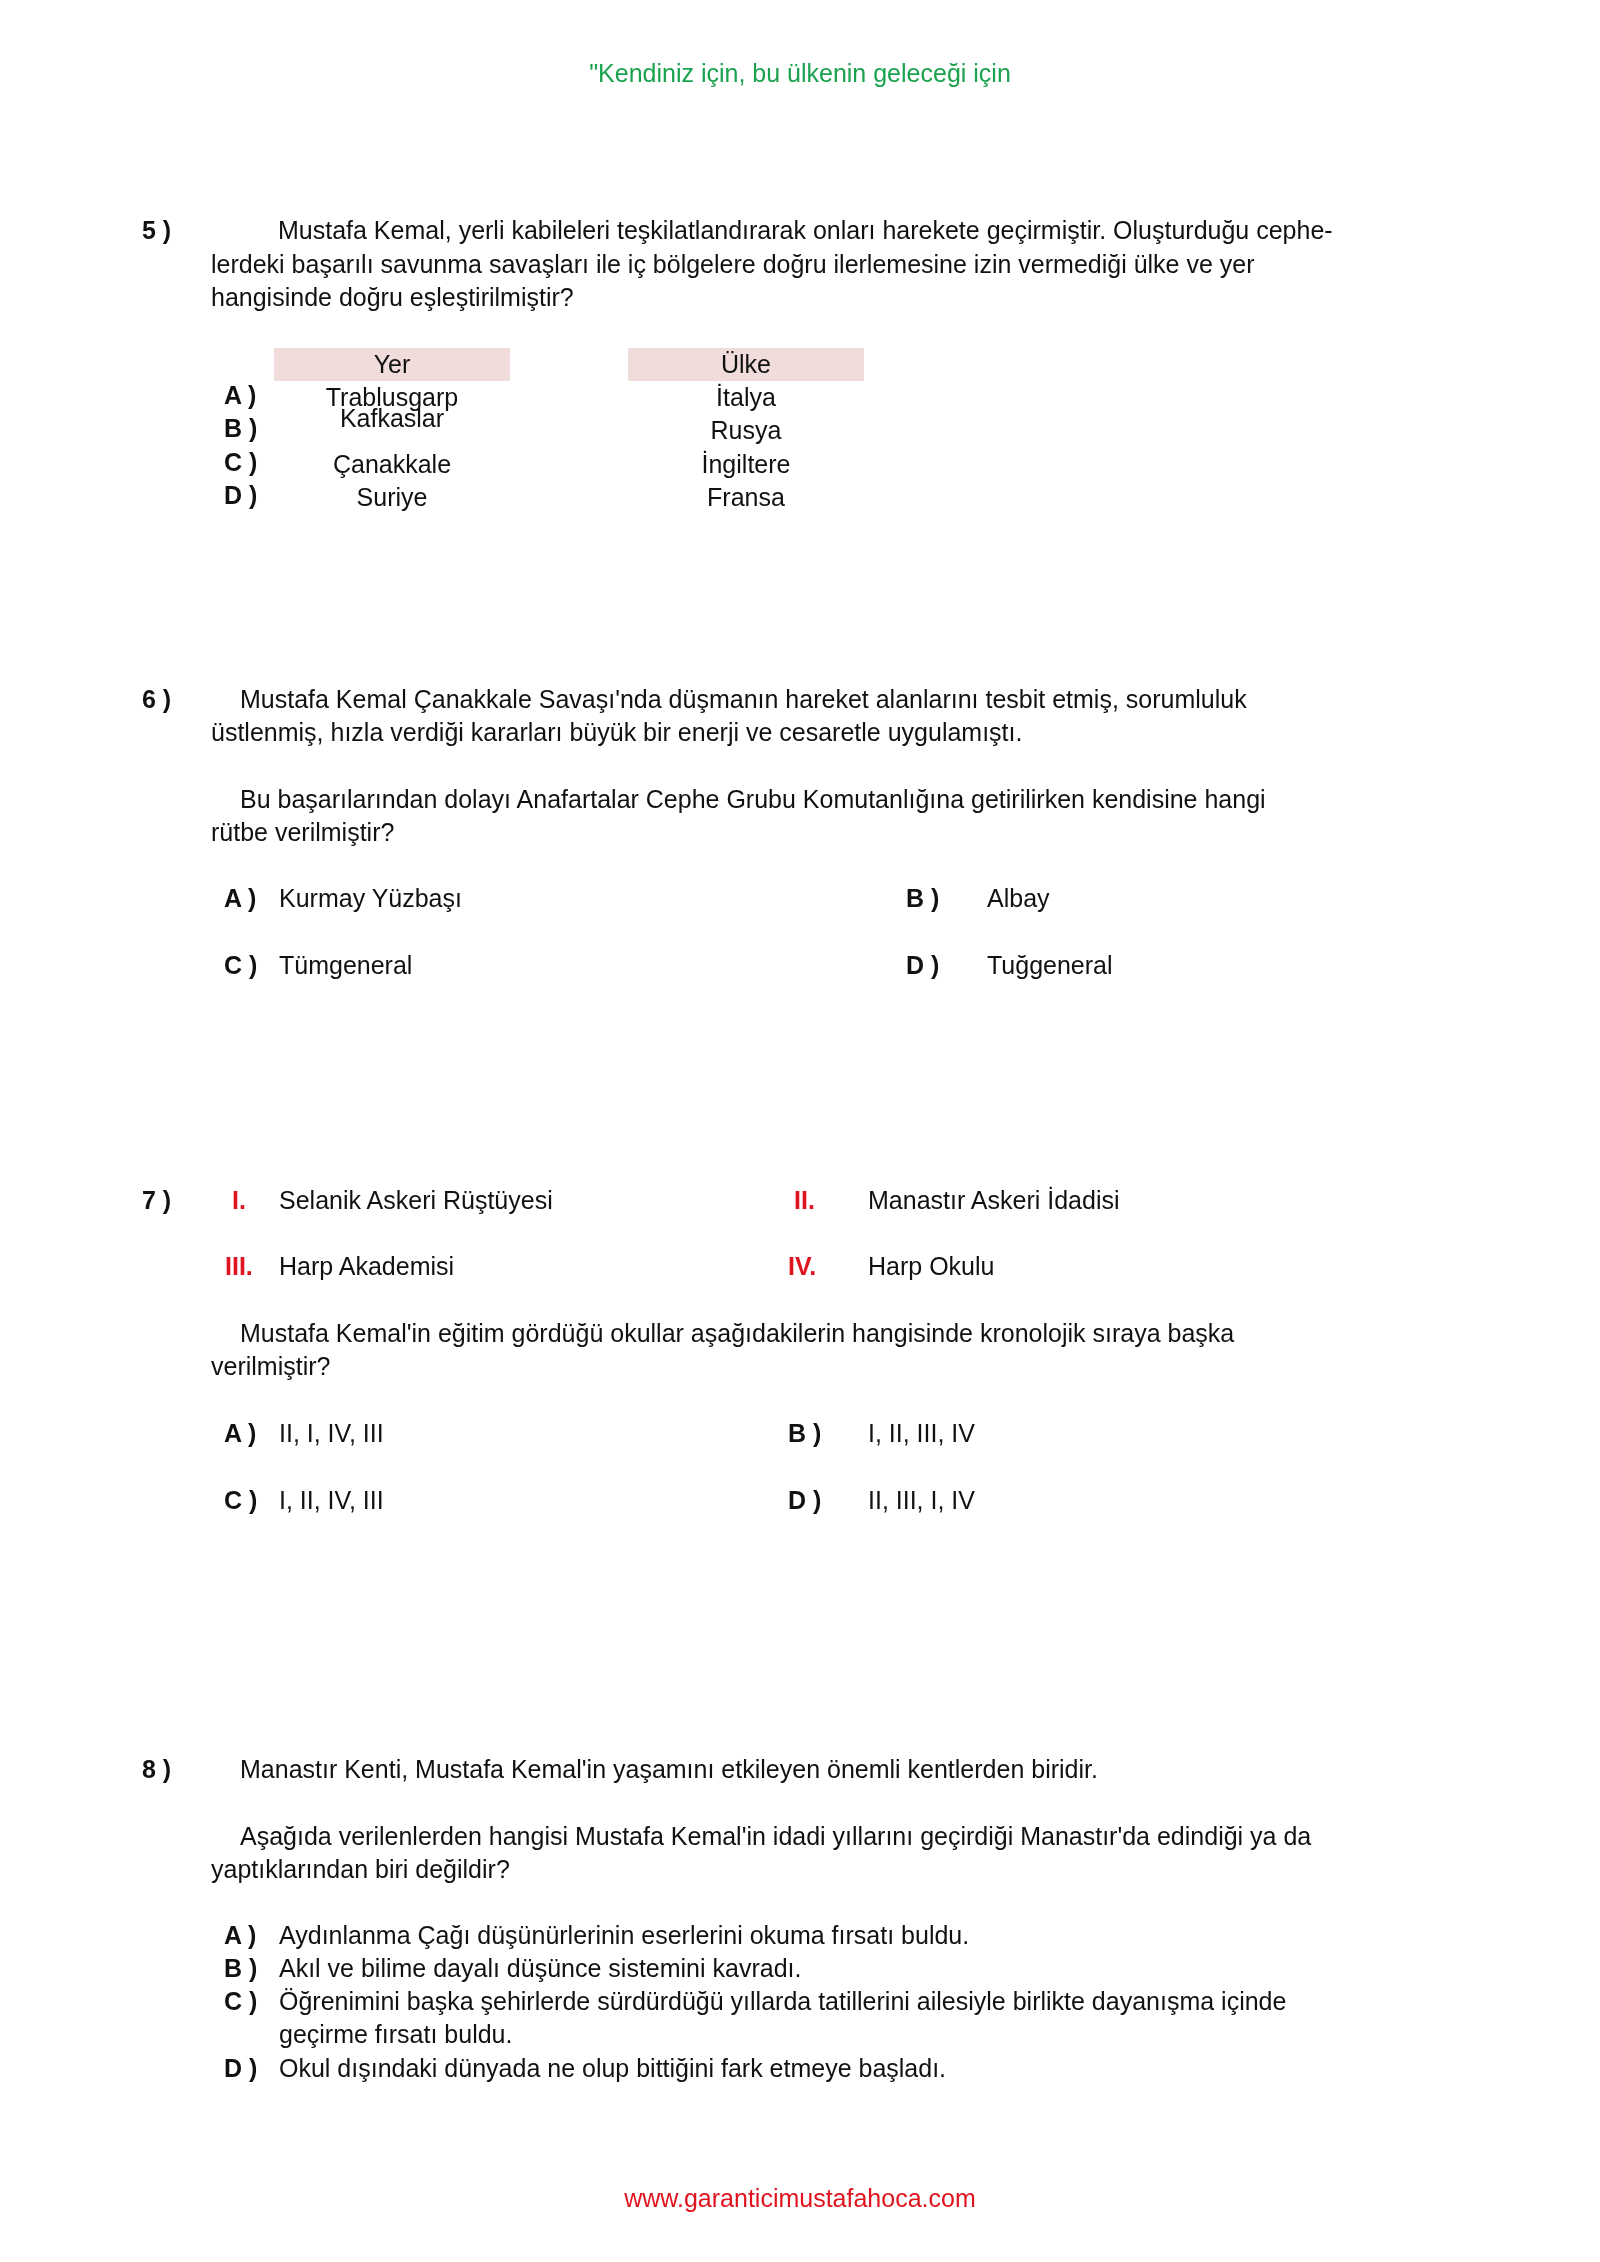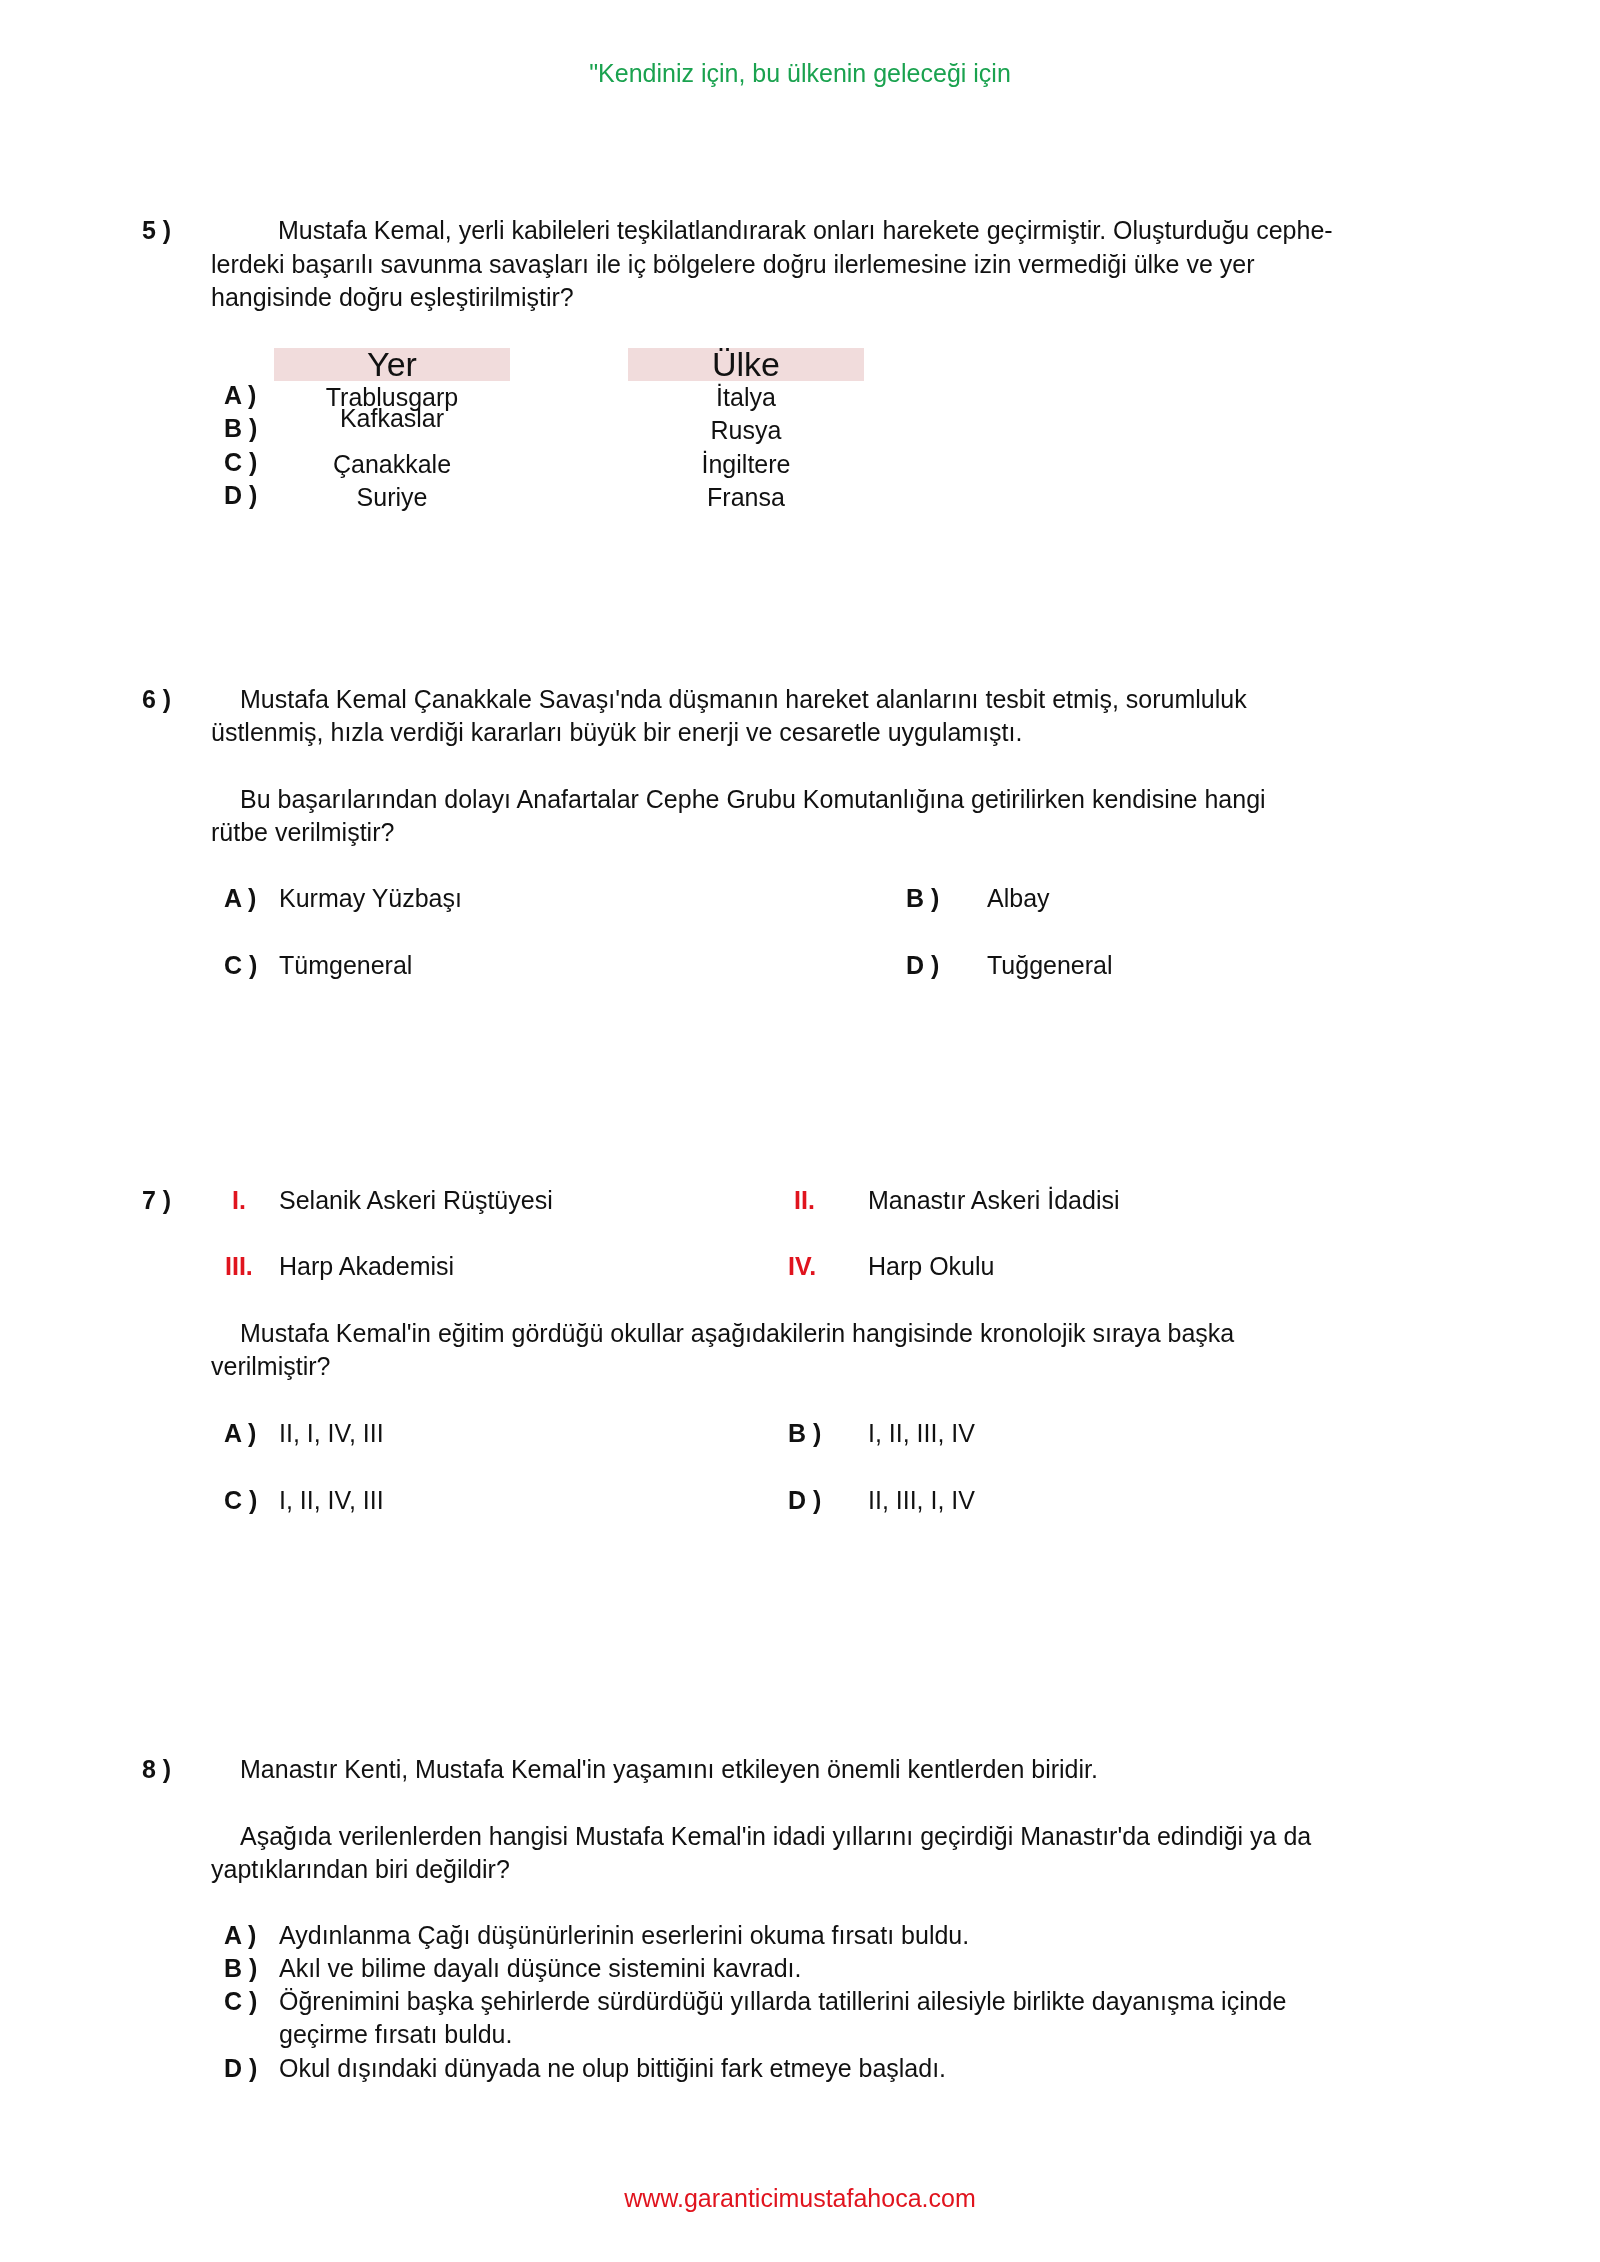--- a/index.html
+++ b/index.html
@@ -5,21 +5,21 @@
   html, body { margin:0; padding:0; background:#ffffff; }
   body { width:1600px; height:2262px; position:relative; overflow:hidden;
          font-family:"Liberation Sans", sans-serif; color:#111; }
   .abs { position:absolute; }
   .header-quote { left:0; width:1600px; top:56px; text-align:center; color:#1aa24f;
                   font-size:25px; line-height:34px; }
   .qnum { font-weight:bold; font-size:25px; }
   .txt { font-size:25px; line-height:33.5px; }
   .lbl { font-weight:bold; font-size:25px; }
   .roman { color:#e0141e; font-weight:bold; font-size:25px; }
-  .th { background:#f1dcdc; text-align:center; font-size:34px; line-height:33px; }
+  .th { background:#f1dcdc; text-align:center; font-size:25px; line-height:33px; }
   .cell { text-align:center; font-size:25px; line-height:33.5px; }
   .footer { left:0; width:1600px; top:2184px; text-align:center; color:#e0141e; font-size:25px; }
 </style>
 </head>
 <body>
 
 <div class="abs header-quote">
   <div>"Kendiniz için, bu ülkenin geleceği için</div>
 </div>
 

